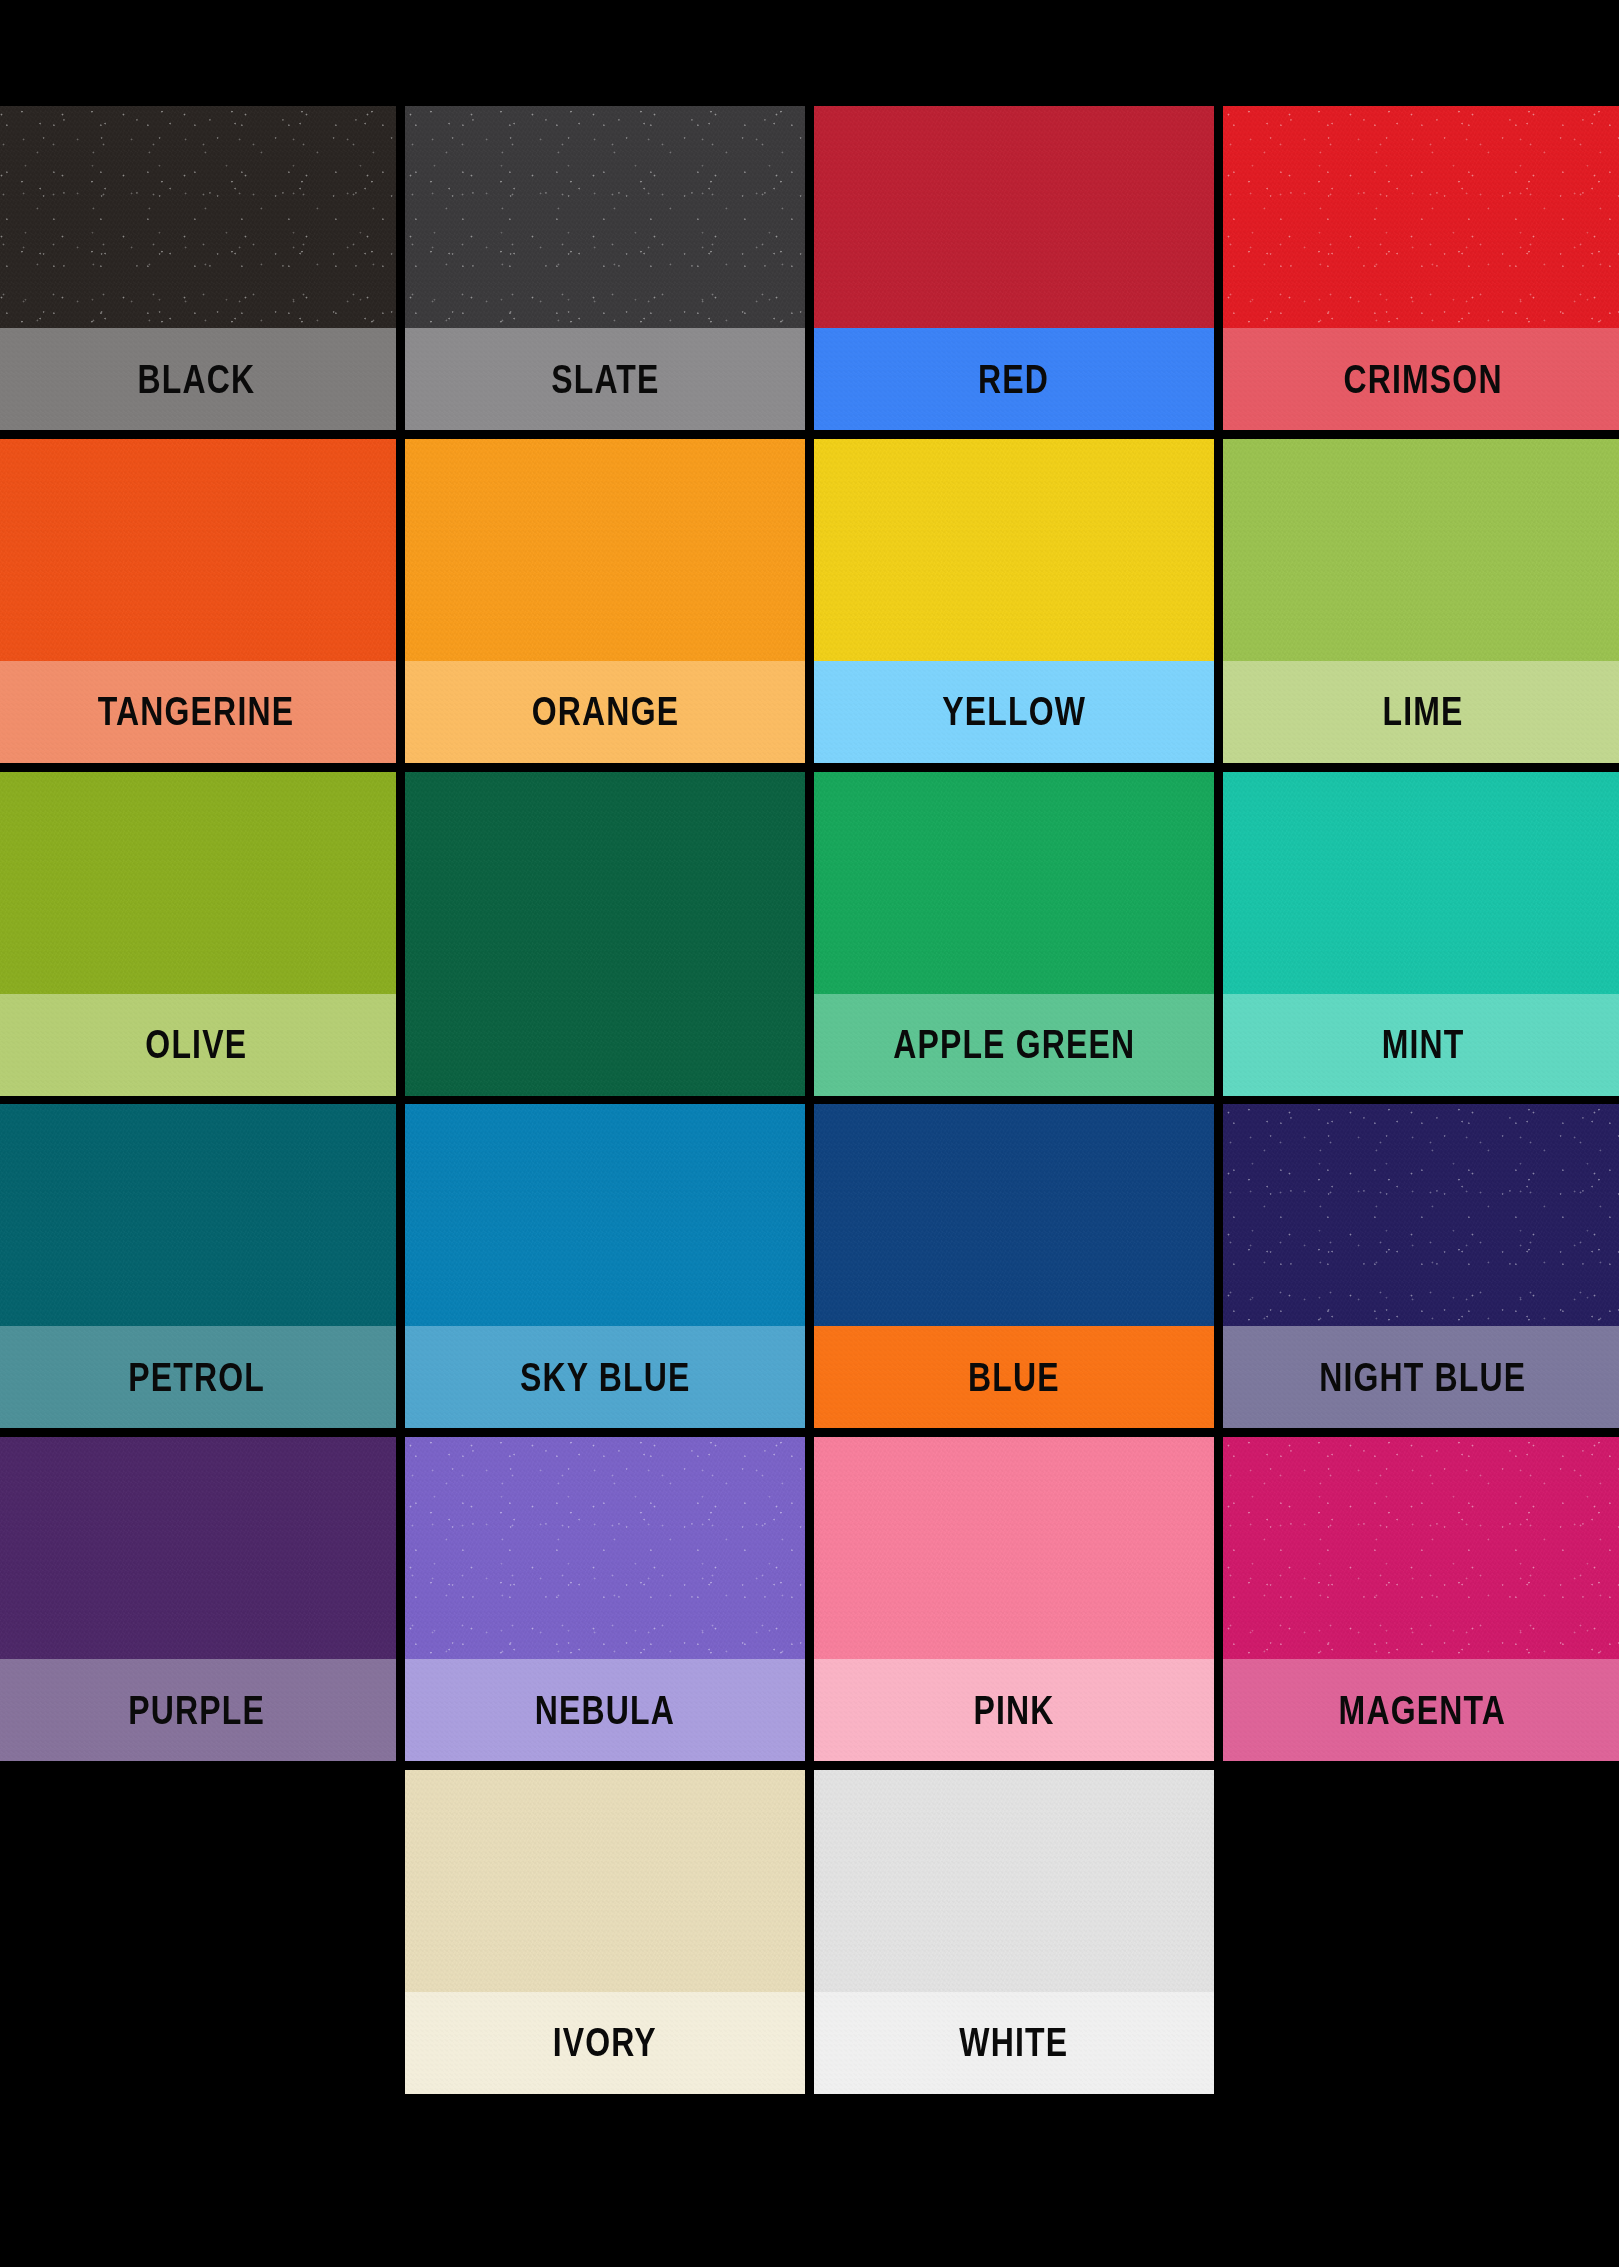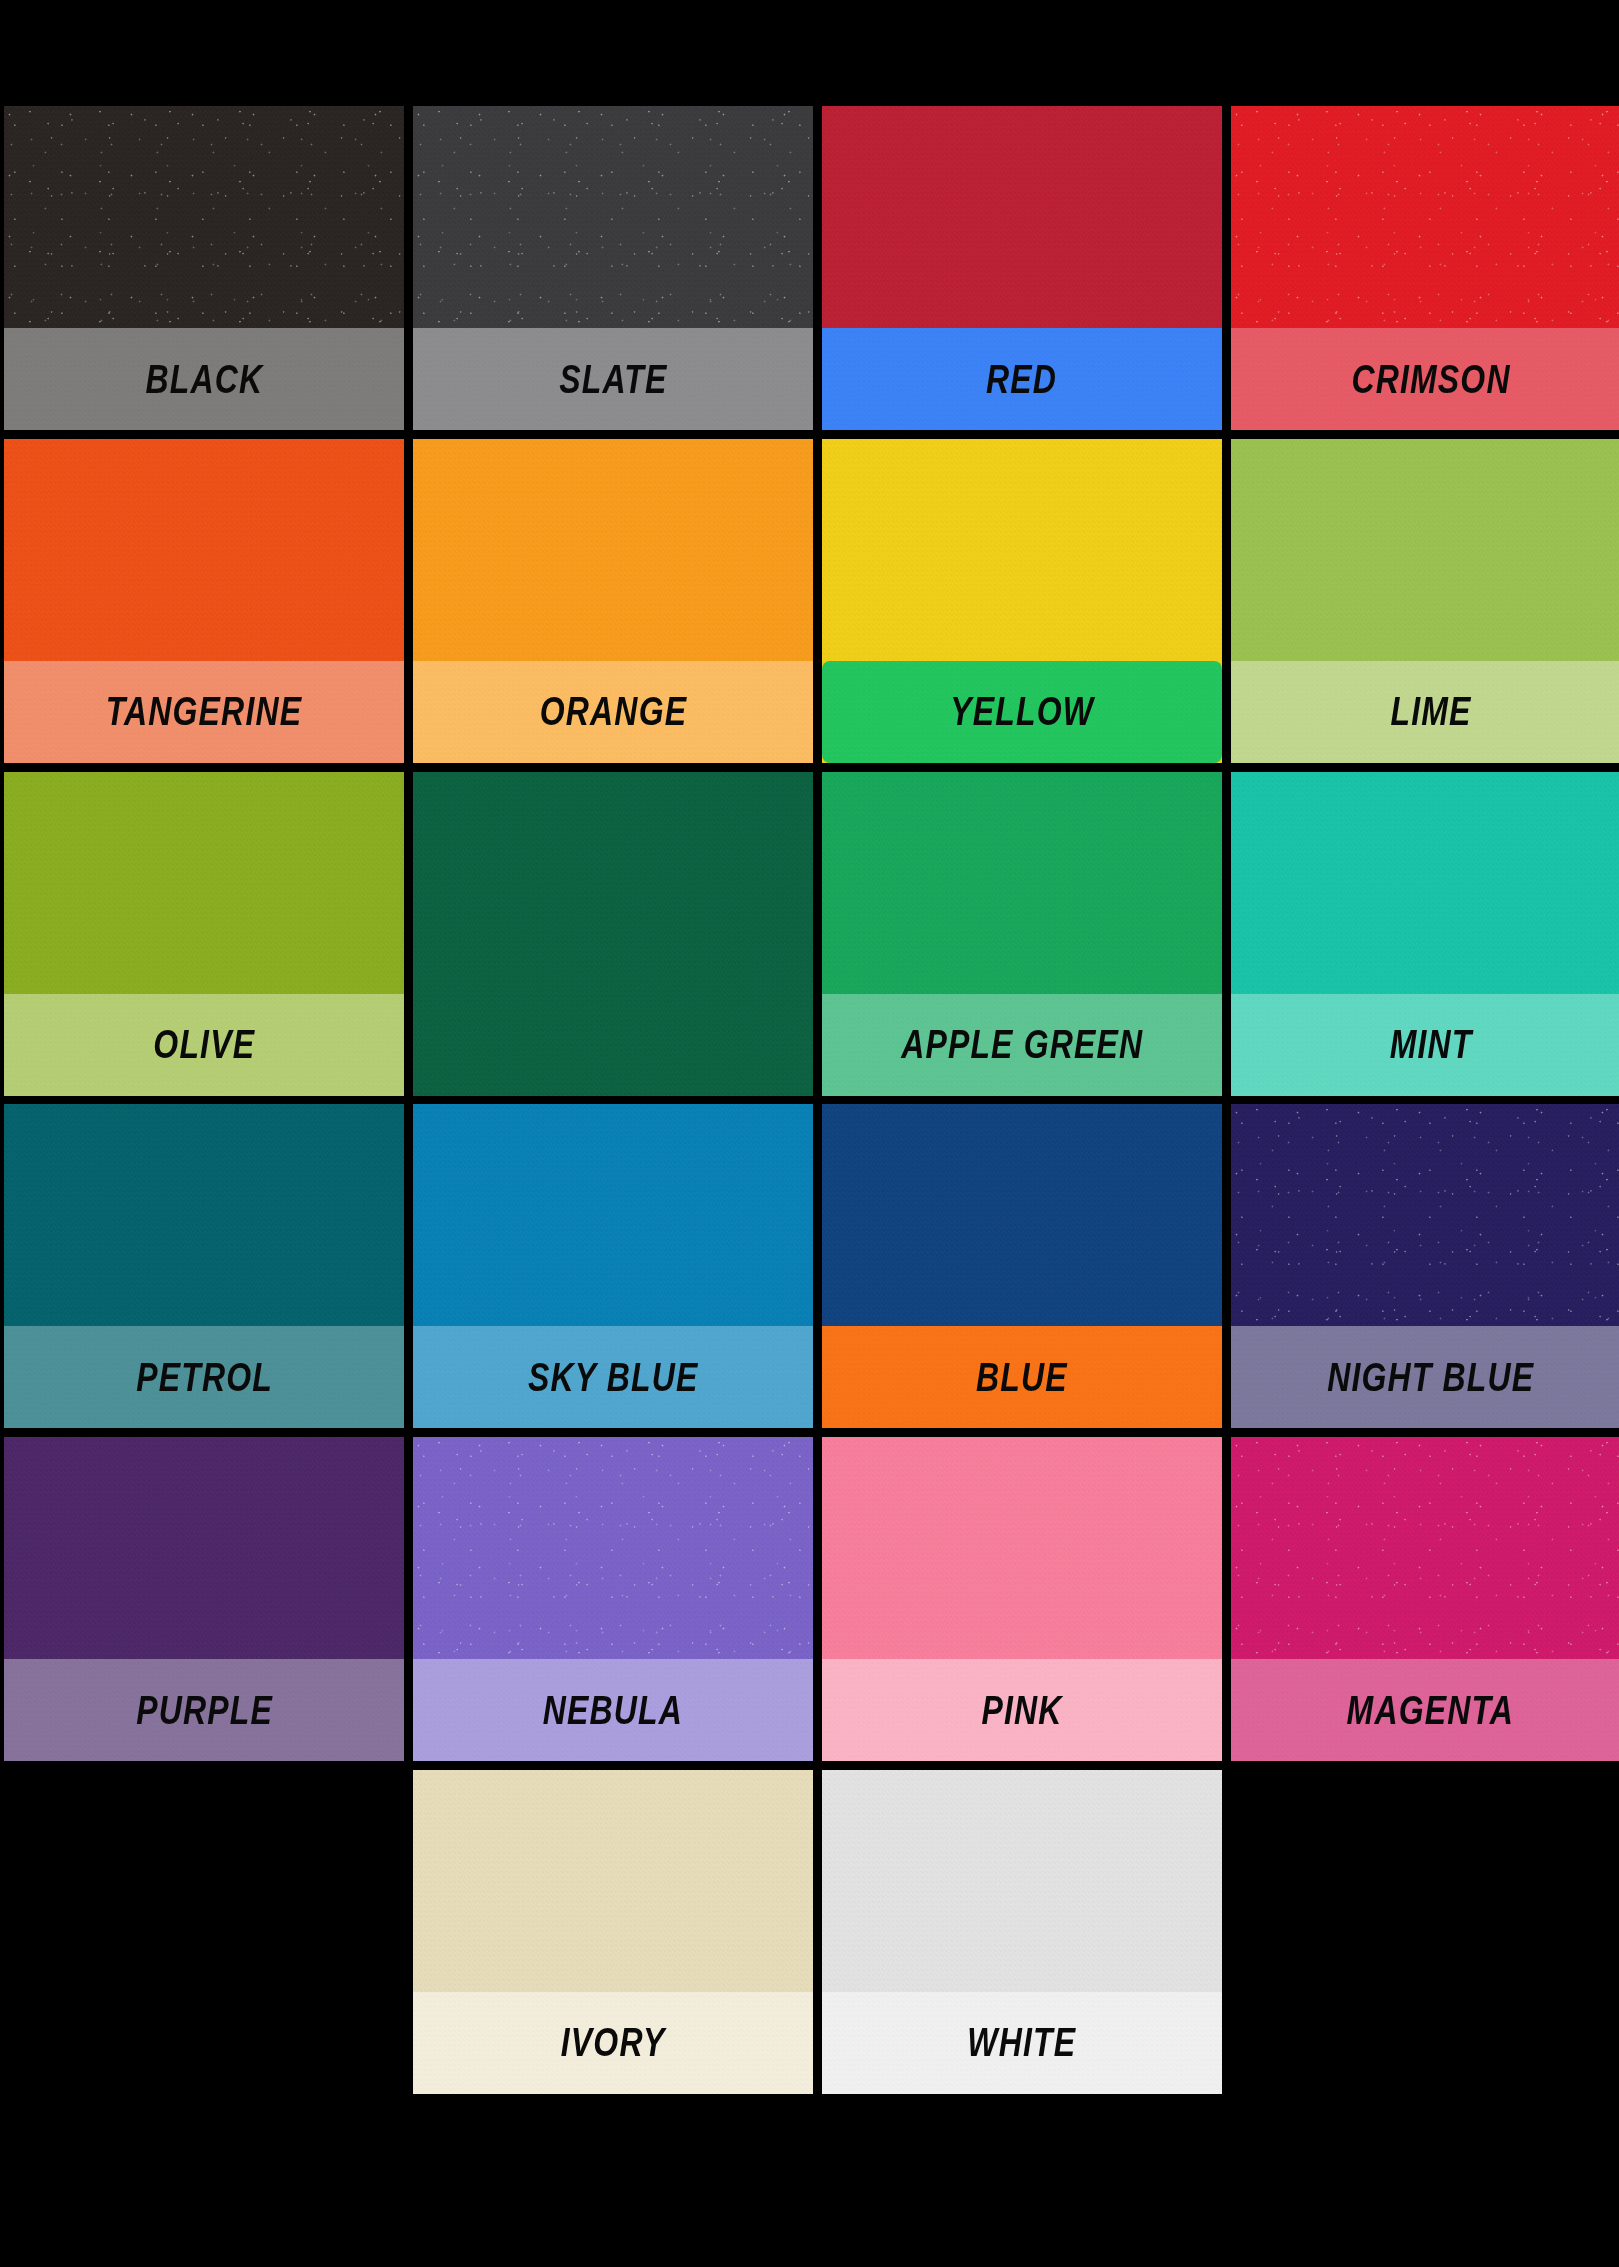--- a/index.html
+++ b/index.html
@@ -14,22 +14,21 @@
     overflow: hidden;
     font-family: "Liberation Sans", "DejaVu Sans", sans-serif;
   }
 
   #swatch-board {
     position: relative;
     width: 1619px;
     height: 2267px;
     background: #000000;
     box-sizing: border-box;
-    padding: 106px 0 0 8px;
-    font-style: italic;
+    padding: 106px 0 0 0;
   }
 
   .swatch-grid {
     display: grid;
     grid-template-columns: repeat(4, 400px);
     grid-template-rows: repeat(6, 324px);
     column-gap: 8.8px;
     row-gap: 8.8px;
     justify-content: center;
     width: 1619px;
@@ -181,21 +180,21 @@
         </div>
       </div>
       <div class="swatch">
         <div class="swatch-field" style="background: rgb(249, 157, 28);"></div>
         <div class="swatch-label" style="background: rgb(251, 188, 98);">
           <span class="swatch-label-text">ORANGE</span>
         </div>
       </div>
       <div class="swatch">
         <div class="swatch-field" style="background: rgb(242, 209, 24);"></div>
-        <div class="swatch-label" style="background: #22c55e; border-radius: 8px;">
+        <div class="swatch-label" style="background: #7dd3fc;">
           <span class="swatch-label-text">YELLOW</span>
         </div>
       </div>
       <div class="swatch">
         <div class="swatch-field" style="background: rgb(155, 195, 80);"></div>
         <div class="swatch-label" style="background: rgb(193, 215, 143);">
           <span class="swatch-label-text">LIME</span>
         </div>
       </div>
       <div class="swatch">

